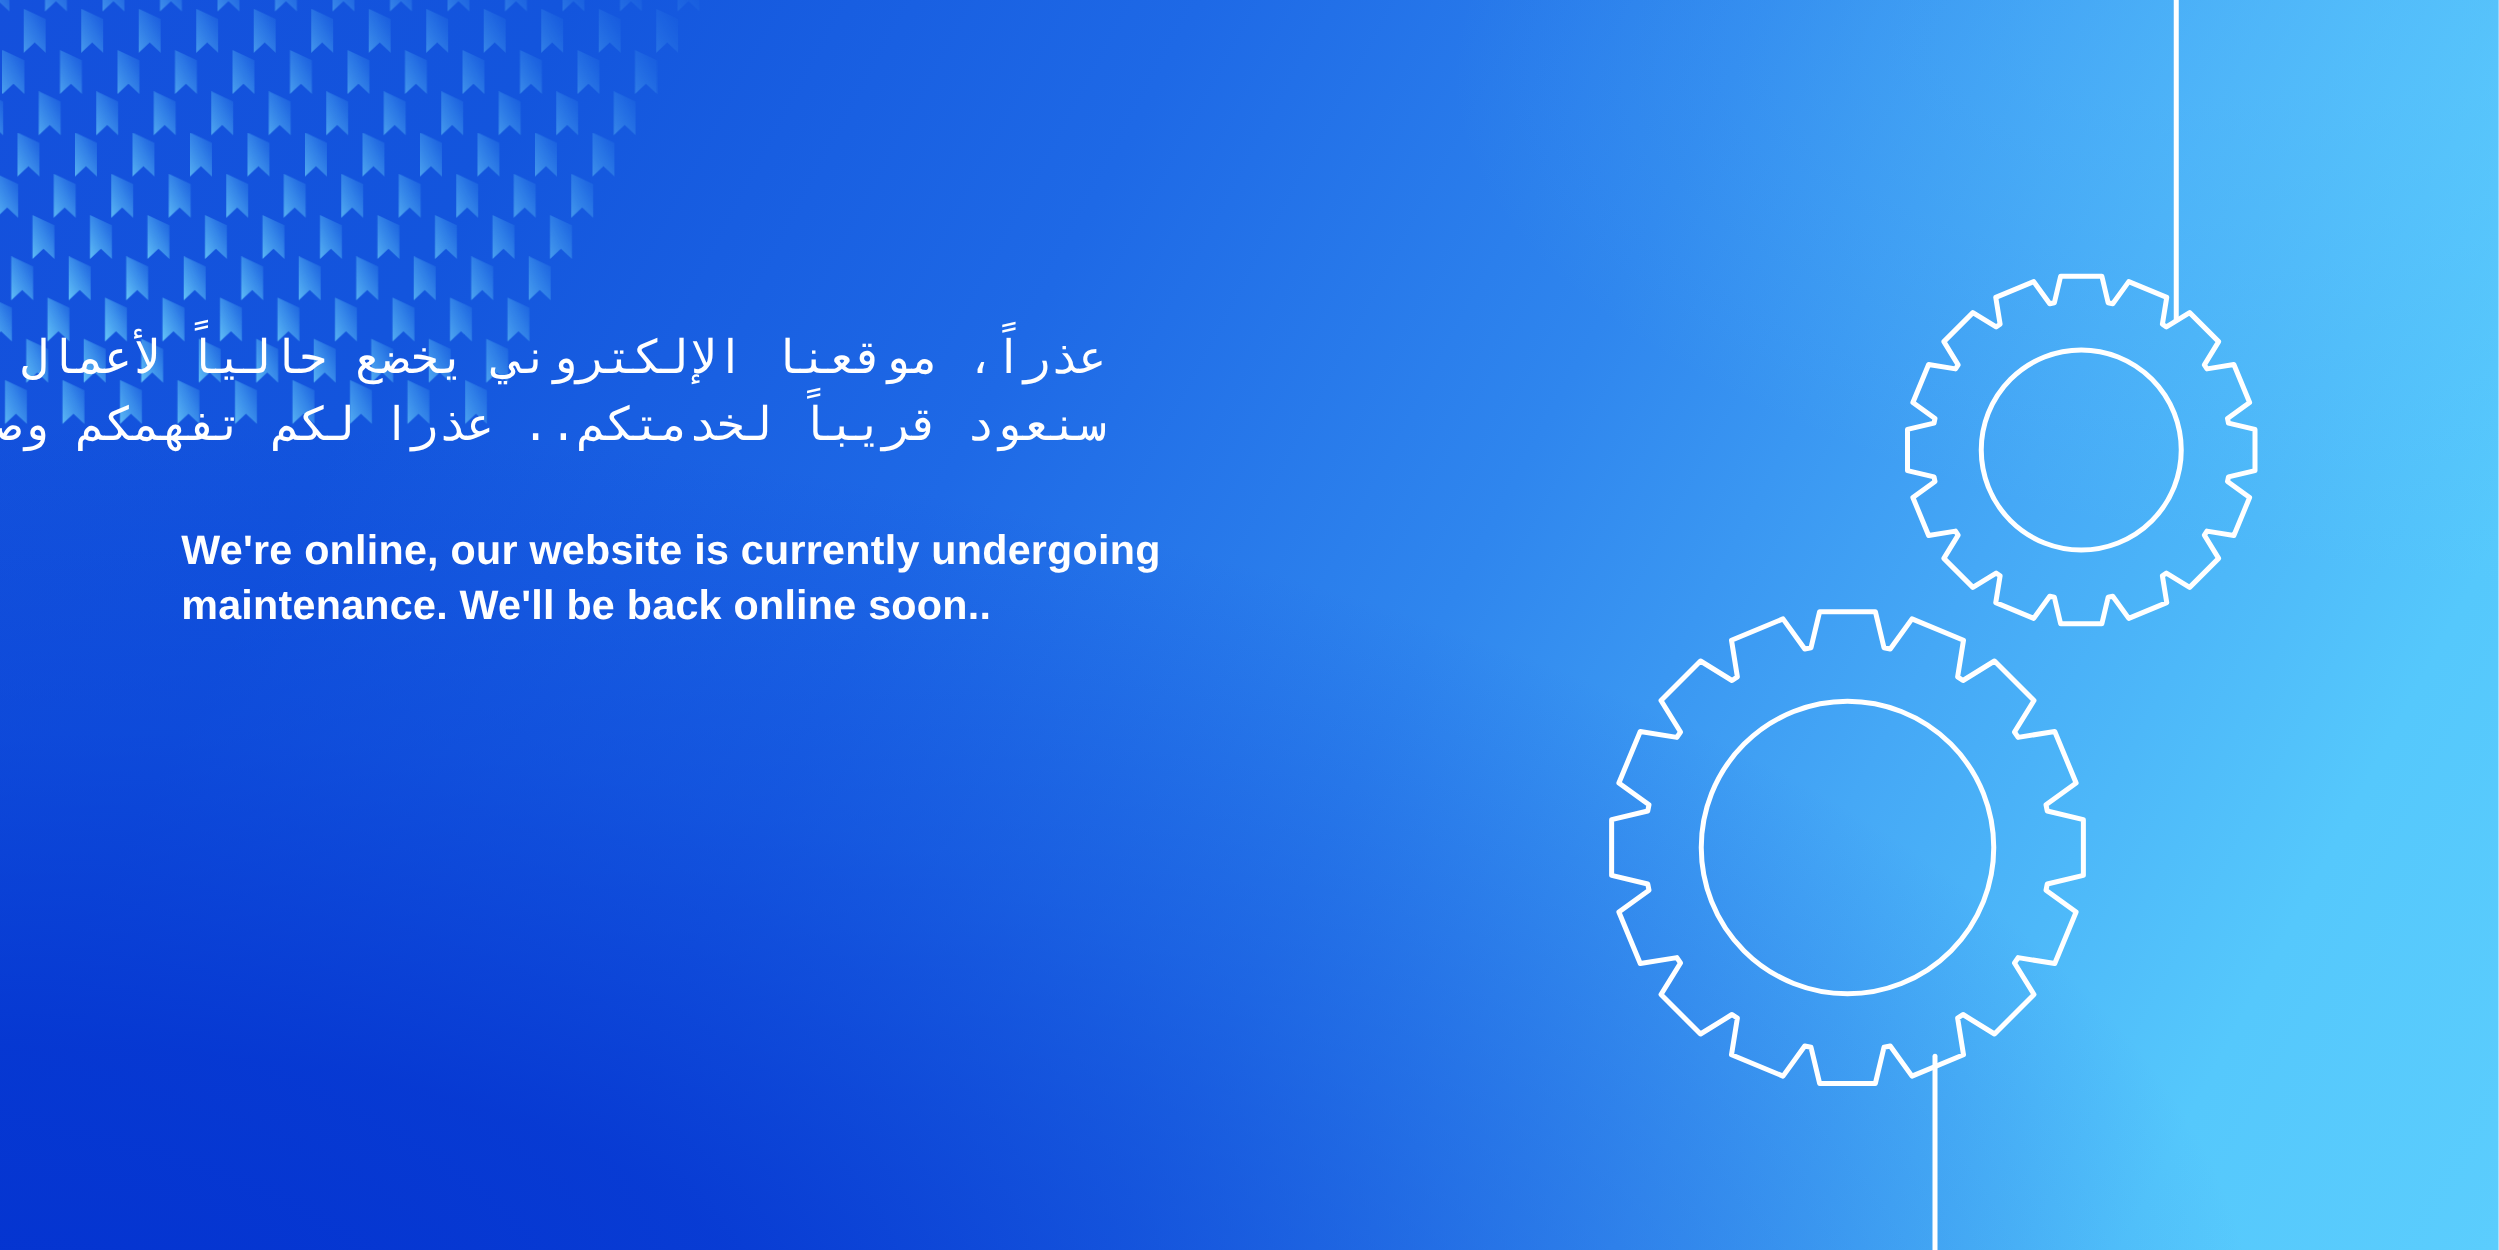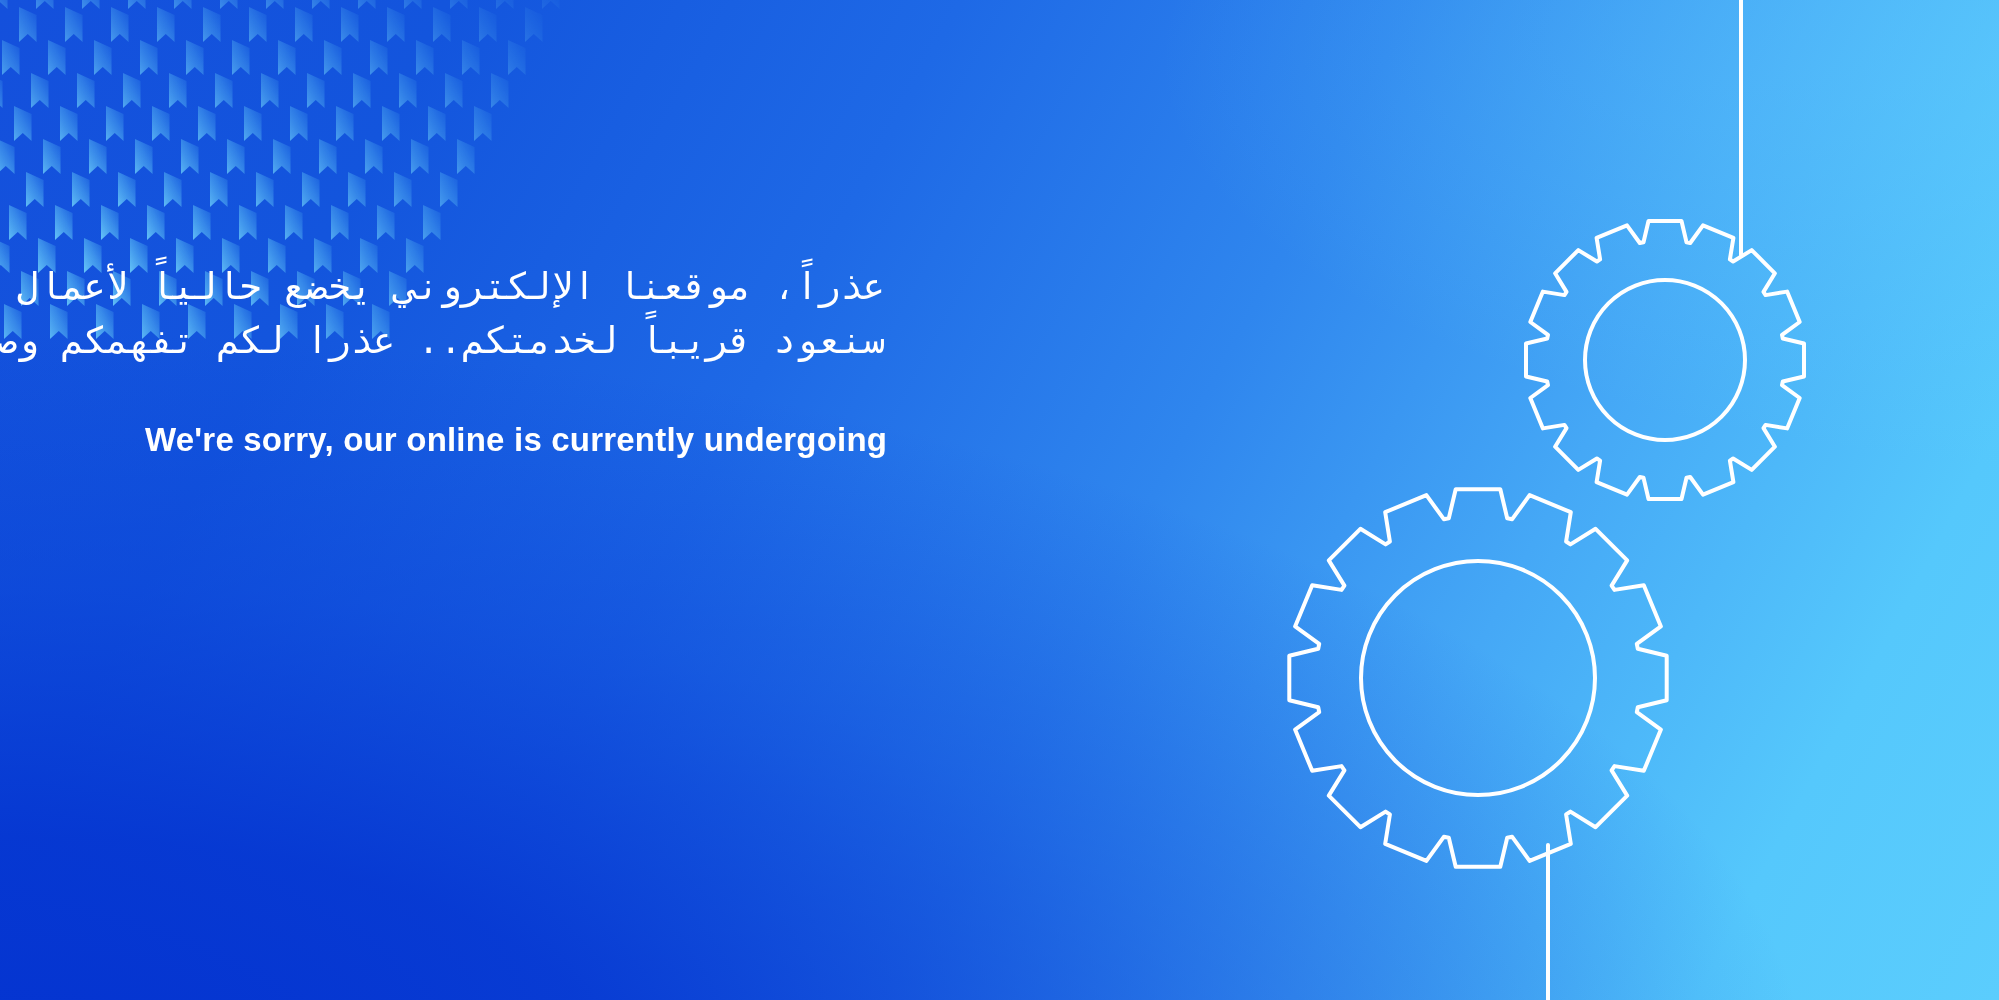--- a/index.html
+++ b/index.html
@@ -241,17 +241,18 @@
   </svg>
 
   <div id="message-block">
 
     <div id="arabic-message">
       <div class="ar-line">عذراً، موقعنا الإلكتروني يخضع حالياً لأعمال صيانة.</div>
       <div class="ar-line">سنعود قريباً لخدمتكم.. عذرا لكم تفهمكم وصبركم</div>
     </div>
 
     <div id="english-message">
-      <div class="en-line">We're sorry, our online is currently undergoing</div>
+      <div class="en-line">We're online, our website is currently undergoing</div>
+      <div class="en-line">maintenance. We'll be back online soon..</div>
     </div>
 
   </div>
 </div>
 
 </body></html>

